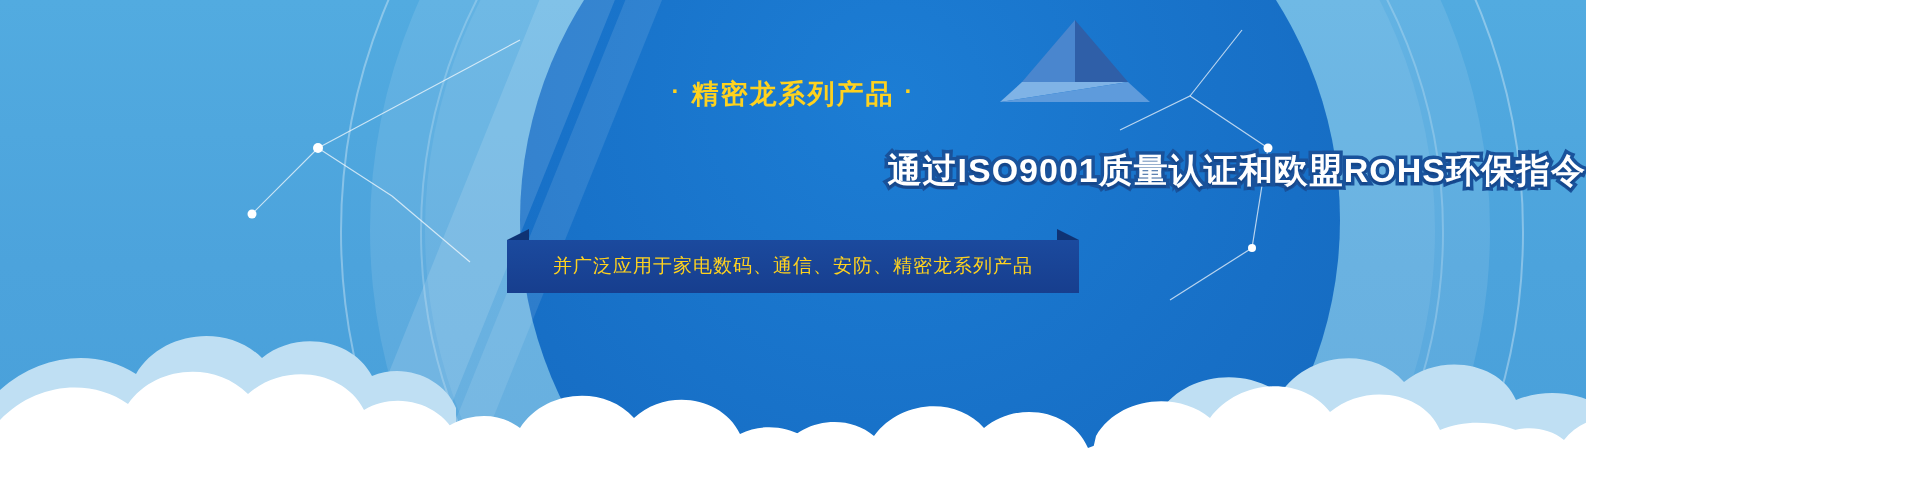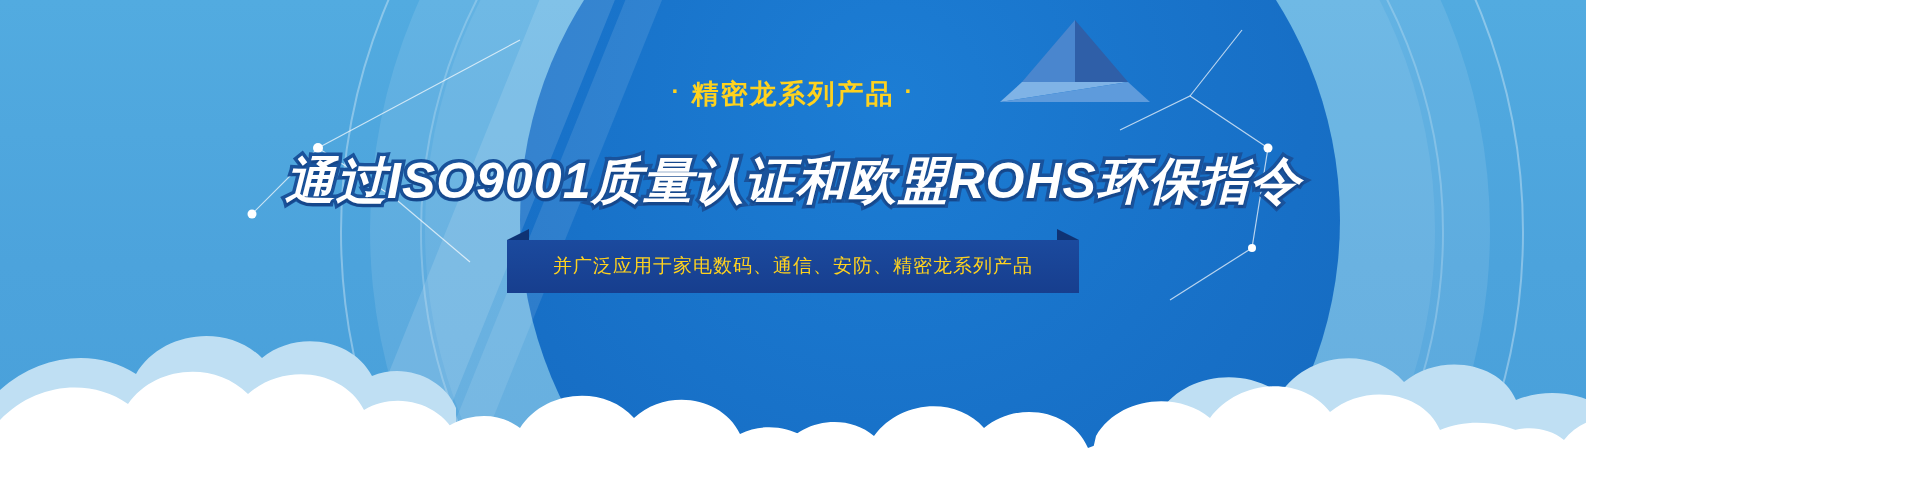--- a/index.html
+++ b/index.html
@@ -151,30 +151,29 @@
     display: inline-block;
     padding: 0 10px;
     vertical-align: middle;
   }
 
   .headline {
     position: absolute;
     top: 148px;
     left: 0;
     width: 1586px;
-    text-align: center;
+    text-align: right;
     color: #ffffff;
-    font-size: 50px;
+    font-size: 34px;
     font-weight: bold;
     letter-spacing: 1px;
     white-space: nowrap;
     -webkit-text-stroke: 7px #19529B;
     paint-order: stroke fill;
     text-shadow: 0 3px 0 rgba(13,52,108,0.35);
-    font-style: italic;
   }
 
   .ribbon-wrap {
     position: absolute;
     top: 240px;
     left: 0;
     width: 1586px;
     text-align: center;
   }
   .ribbon {

